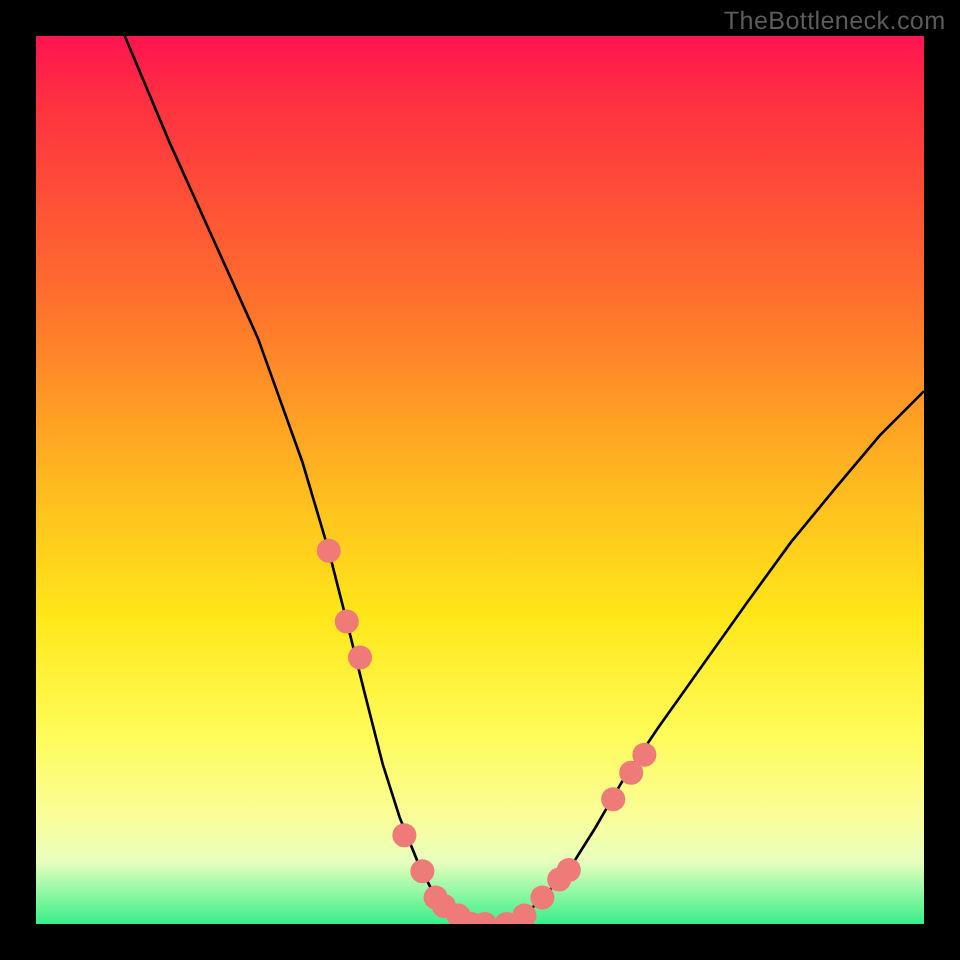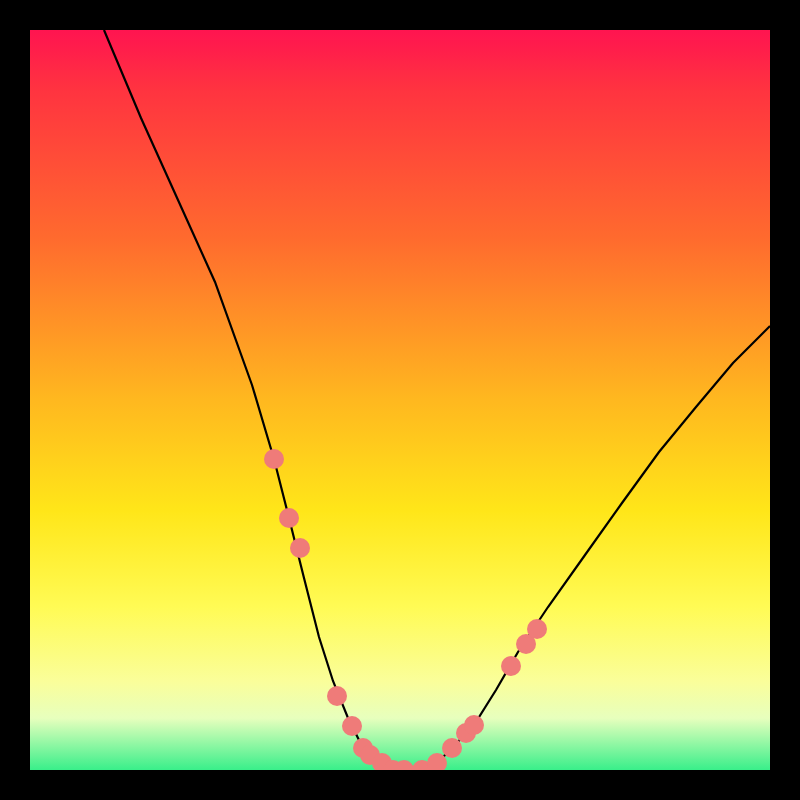--- a/index.html
+++ b/index.html
@@ -55,20 +55,21 @@
     top: 0;
     width: 740px;
     height: 740px;
   }
 </style>
 </head>
 <body>
 
 <div class="frame">
 
+  <div class="watermark">TheBottleneck.com</div>
 
   <div class="plot">
     <svg class="curve" viewBox="0 0 740 740" preserveAspectRatio="none">
 
       <path d="M 74 0
                L 111 88
                L 148 170
                L 185 252
                L 222 355
                L 244 429

